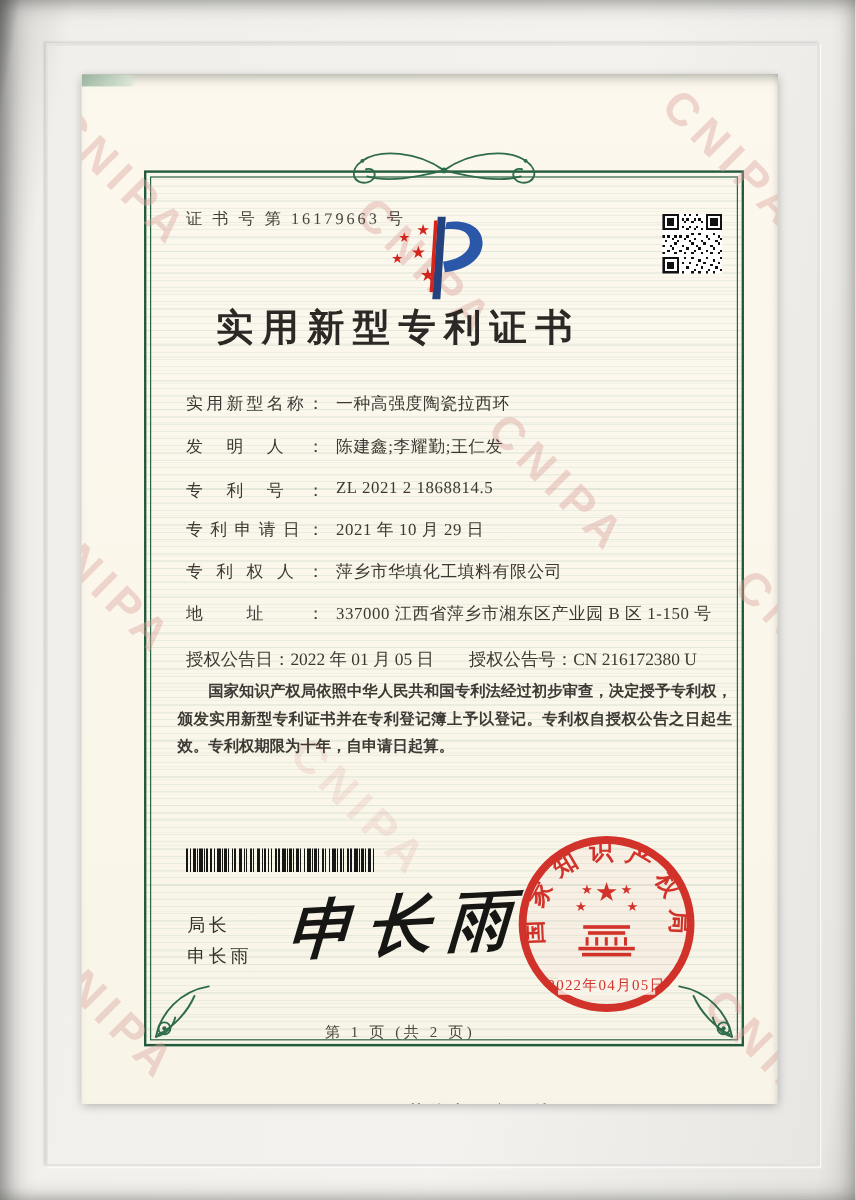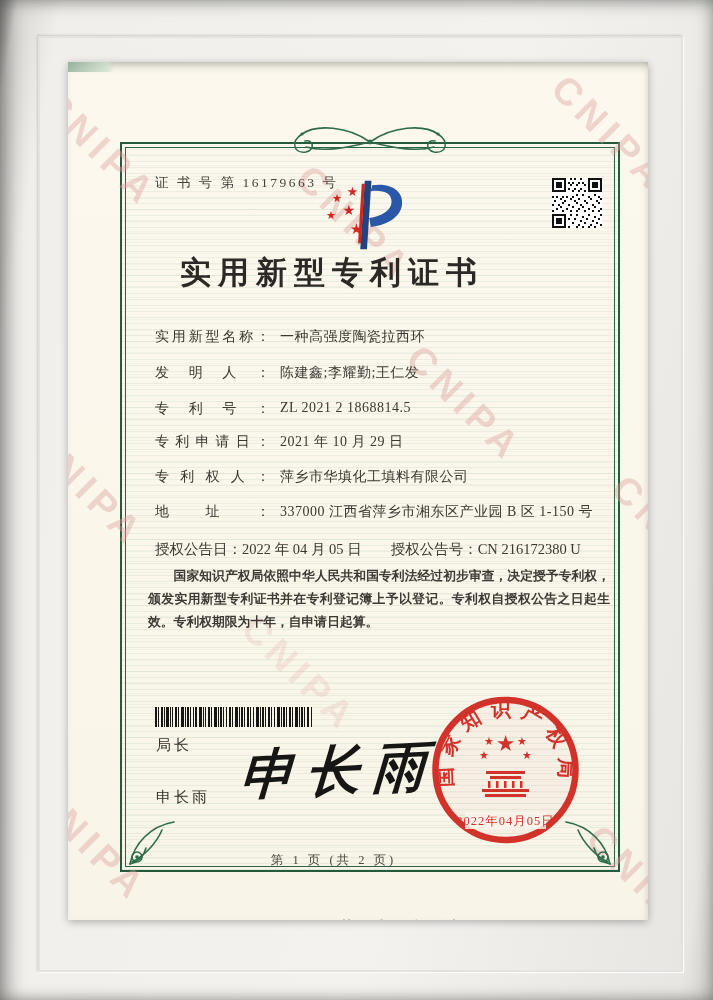--- a/index.html
+++ b/index.html
@@ -60,21 +60,21 @@
 
   .grant-row { left:87px; top:478px; width:460px; font-size:14.5px; white-space:nowrap; }
   .grant-left { display:inline-block; width:232px; }
 
   .paras { left:80px; top:503px; width:462px; font-size:12.8px; line-height:1.78;
            text-align:justify; color:#3d3a35;font-weight:bold; }
   .paras p { text-indent:2em; margin:0; }
 
   .barcode { left:87px; top:645px; }
 
-  .signer-title { left:88px; top:674px; font-size:15px; letter-spacing:3px; color:#34312c;
+  .signer-title { left:88px; top:700px; font-size:15px; letter-spacing:3px; color:#34312c;
                   font-family:"Liberation Sans","DejaVu Sans",sans-serif; }
   .signer-name  { left:88px; top:726px; font-size:15px; letter-spacing:3px; color:#34312c;
                   font-family:"Liberation Sans","DejaVu Sans",sans-serif; }
 
   .signature { left:172px; top:672px; width:240px; font-size:54px; font-weight:600;
                font-style:italic; letter-spacing:12px; color:#161614;
                transform:rotate(-3deg) skewX(-6deg); }
 
   .seal-svg { position:absolute; left:360px; top:633px; z-index:5; opacity:.93; }
 
@@ -277,21 +277,21 @@
     </div>
     <div class="content field-row" style="top:406px;">
       <span class="f-label">专利权人：</span><span class="f-value">萍乡市华填化工填料有限公司</span>
     </div>
     <div class="content field-row" style="top:441px;">
       <span class="f-label">地址：</span><span class="f-value">337000 江西省萍乡市湘东区产业园 B 区 1-150 号</span>
     </div>
 
     <div class="content grant-row">
       <span class="grant-left">
-        <span>授权公告日：</span><span>2022 年 04 月 05 日</span>
+        <span>授权公告日：</span><span>2022 年 01 月 05 日</span>
       </span>
       <span>
         <span>授权公告号：</span><span>CN 216172380 U</span>
       </span>
     </div>
 
     <div class="content paras">
       <p>国家知识产权局依照中华人民共和国专利法经过初步审查，决定授予专利权，颁发实用新型专利证书并在专利登记簿上予以登记。专利权自授权公告之日起生效。专利权期限为十年，自申请日起算。</p>
     </div>
 

